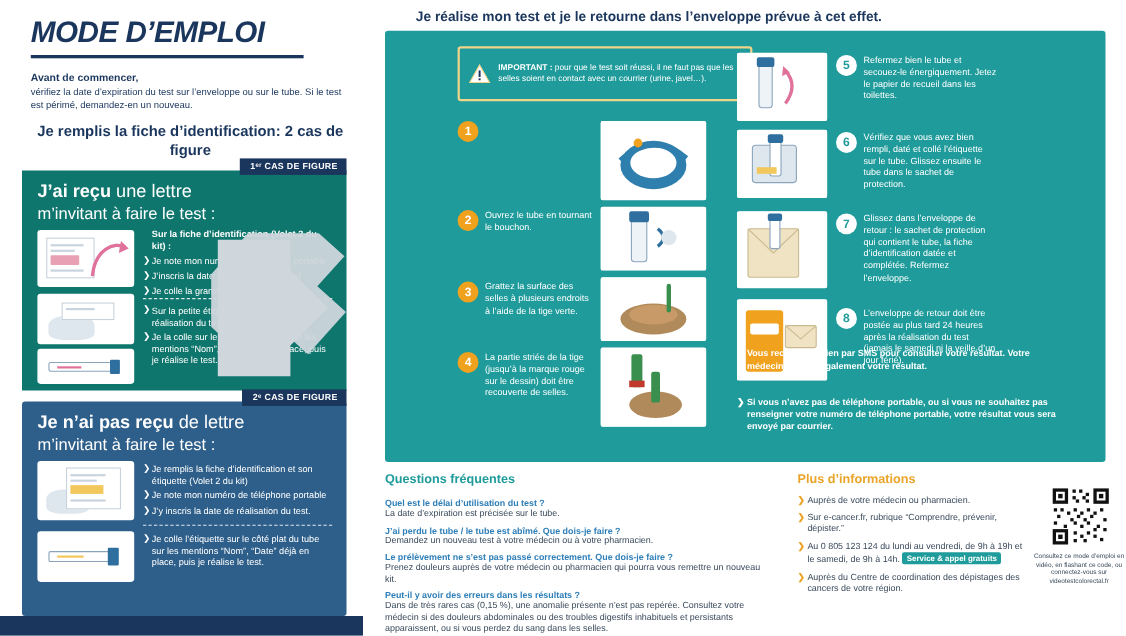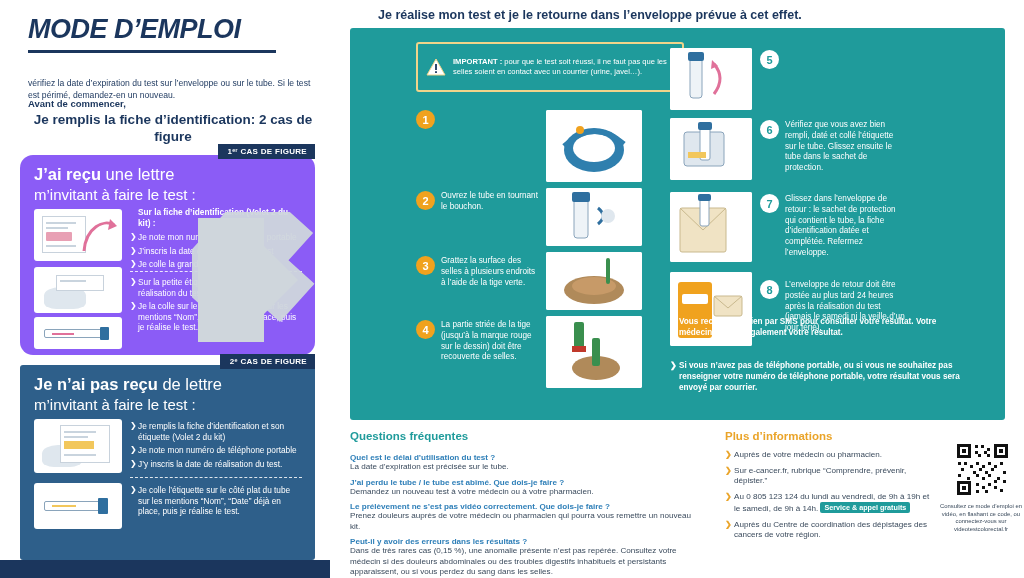--- a/index.html
+++ b/index.html
@@ -23,35 +23,35 @@
     position:absolute; left:28px; top:14px;
     font-size:27px; font-weight:bold; letter-spacing:-0.5px;
     color:#1b365d; font-style:italic;
   }
   .title-rule {
     position:absolute; left:28px; top:50px; width:248px; height:3px;
     background:#1b365d;
   }
   .before-start-head {
     position:absolute; left:28px; top:66px;
-    font-size:9.5px; font-weight:bold; color:#1b365d;margin-top:32px;
+    font-size:9.5px; font-weight:bold; color:#1b365d;
   }
   .before-start-body {
     position:absolute; left:28px; top:78px; width:290px;
     font-size:8.6px; line-height:1.35; color:#1b365d;
   }
   .section2-head {
     position:absolute; left:28px; top:112px; width:290px;
     font-size:13.5px; font-weight:bold; line-height:1.25; color:#1b365d;text-align:center;
   }
 
   
   #case1 {
     position:absolute; left:20px; top:155px; width:295px; height:200px;
-    background:#8b5cf6; border-radius:13px;
+    background:#0f766e; border-radius:0;
   }
   .case-flag {
     position:absolute; right:0; top:-11px; height:15px;
     background:#1b365d; color:#fff; font-size:8px; font-weight:bold;
     padding:2px 8px 2px 10px; letter-spacing:0.3px;
     display:flex; align-items:center;
   }
   .case-title {
     position:absolute; left:14px; top:10px;
     font-size:16.5px; font-weight:bold; color:#ffffff;
@@ -391,20 +391,21 @@
       <svg width="82" height="62" viewBox="0 0 82 62">
         <rect width="82" height="62" fill="#ffffff"></rect>
         <rect x="20" y="10" width="12" height="40" rx="3" fill="#eef3f7" stroke="#8aa4bb"></rect>
         <rect x="18" y="4" width="16" height="9" rx="2" fill="#2f6f9f"></rect>
         <path d="M44 16 q12 14 0 30" stroke="#e0719a" stroke-width="3" fill="none"></path>
         <path d="M42 12 l6 6 l-7 3 z" fill="#e0719a"></path>
       </svg>
     </div>
     <div class="step" style="left:410px; top:22px; width:146px;">
       <span class="step-num white">5</span>
+      <span class="step-text">Refermez bien le tube et secouez-le énergiquement. Jetez le papier de recueil dans les toilettes.</span>
     </div>
 
     <div class="step-img" style="left:320px; top:90px; width:82px; height:62px;">
       <svg width="82" height="62" viewBox="0 0 82 62">
         <rect width="82" height="62" fill="#ffffff"></rect>
         <rect x="14" y="14" width="40" height="34" rx="3" fill="#dfe7ee" stroke="#8aa4bb"></rect>
         <rect x="30" y="8" width="10" height="34" rx="2" fill="#ffffff" stroke="#8aa4bb"></rect>
         <rect x="28" y="4" width="14" height="8" rx="2" fill="#2f6f9f"></rect>
         <rect x="18" y="34" width="18" height="6" fill="#f2c75c"></rect>
       </svg>
@@ -456,21 +457,21 @@
   <div id="faq">
     <div>
       <div class="faq-q">Quel est le délai d’utilisation du test ?</div>
       <div class="faq-a">La date d’expiration est précisée sur le tube.</div>
     </div>
     <div>
       <div class="faq-q">J’ai perdu le tube / le tube est abîmé. Que dois-je faire ?</div>
       <div class="faq-a">Demandez un nouveau test à votre médecin ou à votre pharmacien.</div>
     </div>
     <div>
-      <div class="faq-q">Le prélèvement ne s’est pas vidéo correctement. Que dois-je faire ?</div>
+      <div class="faq-q">Le prélèvement ne s’est pas passé correctement. Que dois-je faire ?</div>
       <div class="faq-a">Prenez douleurs auprès de votre médecin ou pharmacien qui pourra vous remettre un nouveau kit.</div>
     </div>
     <div>
       <div class="faq-q">Peut-il y avoir des erreurs dans les résultats ?</div>
       <div class="faq-a">Dans de très rares cas (0,15 %), une anomalie présente n’est pas repérée. Consultez votre médecin si des douleurs abdominales ou des troubles digestifs inhabituels et persistants apparaissent, ou si vous perdez du sang dans les selles.</div>
     </div>
   </div>
 
   <div class="info-head">Plus d’informations</div>
   <div id="infos">

